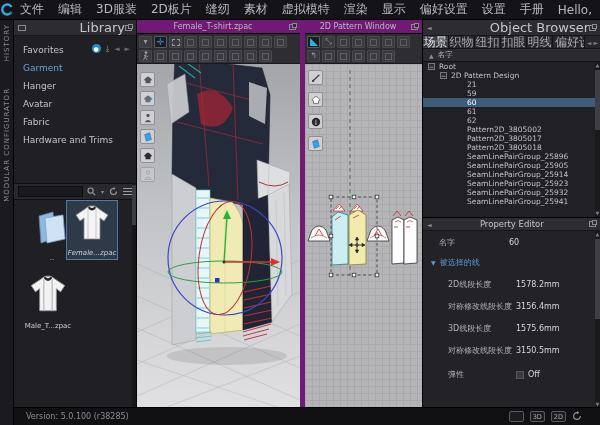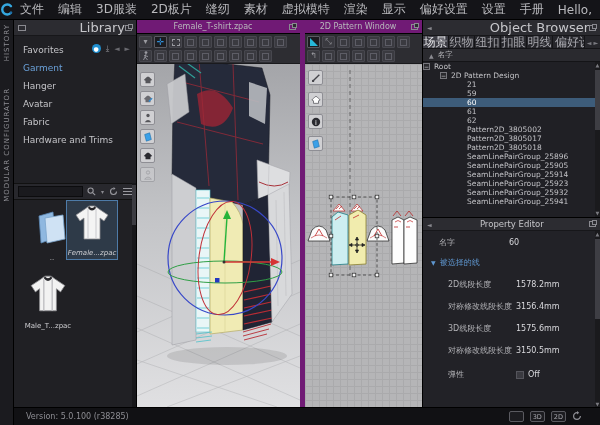--- a/index.html
+++ b/index.html
@@ -91,21 +91,21 @@
     font-size:12px;border-right:1px solid #141417;white-space:nowrap;overflow:hidden;}
   .obtab.active{background:#3e3e46;color:#e0e0e4;}
   .obtab.last{flex:1;justify-content:flex-start;padding-left:2px;}
   .tabarrows{display:flex;align-items:center;gap:2px;padding:0 2px;color:#7a7a80;font-size:6px;}
   .colhead{height:13px;background:#2a2a2f;border-bottom:1px solid #141417;display:flex;
     align-items:center;color:#b2b2b6;font-size:7.5px;padding-left:6px;gap:4px;}
   .sorttri{color:#8a8a90;font-size:6px;}
   .tree{height:155px;overflow:hidden;position:relative;background:#202025;}
   .trowi{height:9px;line-height:9px;display:flex;align-items:center;color:#c2c2c6;font-size:7.5px;white-space:nowrap;}
   .trowi.sel{background:#3d5c7a;color:#fff;}
-  .d0{} .d1{padding-left:17px;} .d2{padding-left:44px;} .d2x{padding-left:33px;}
+  .d0{padding-left:5px;} .d1{padding-left:17px;} .d2{padding-left:44px;} .d2x{padding-left:33px;}
   .exp{width:7px;height:7px;border:1px solid #76767c;background:#2a2a2e;color:#cfcfd3;font-size:6px;
     line-height:5px;text-align:center;margin-right:4px;flex:none;}
   .exp.minus::before{content:"−";} .exp.plus::before{content:"+";}
   .vscroll{position:absolute;right:0;top:0;width:5px;height:100%;background:#1a1a1d;}
   .vscroll .arr{position:absolute;left:0;width:5px;color:#7a7a80;font-size:5px;line-height:5px;text-align:center;}
   .vscroll .thumb{position:absolute;left:0;width:5px;background:#3e3e44;}
 
   .pehead{height:14px;background:#2c2c31;display:flex;align-items:center;padding:0 4px;border-top:1px solid #000;border-bottom:1px solid #17171a;}
   .pehead .ttl{flex:1;text-align:center;color:#c6c6ca;font-size:8.5px;}
   .pebody{position:relative;height:177px;background:#222227;}

